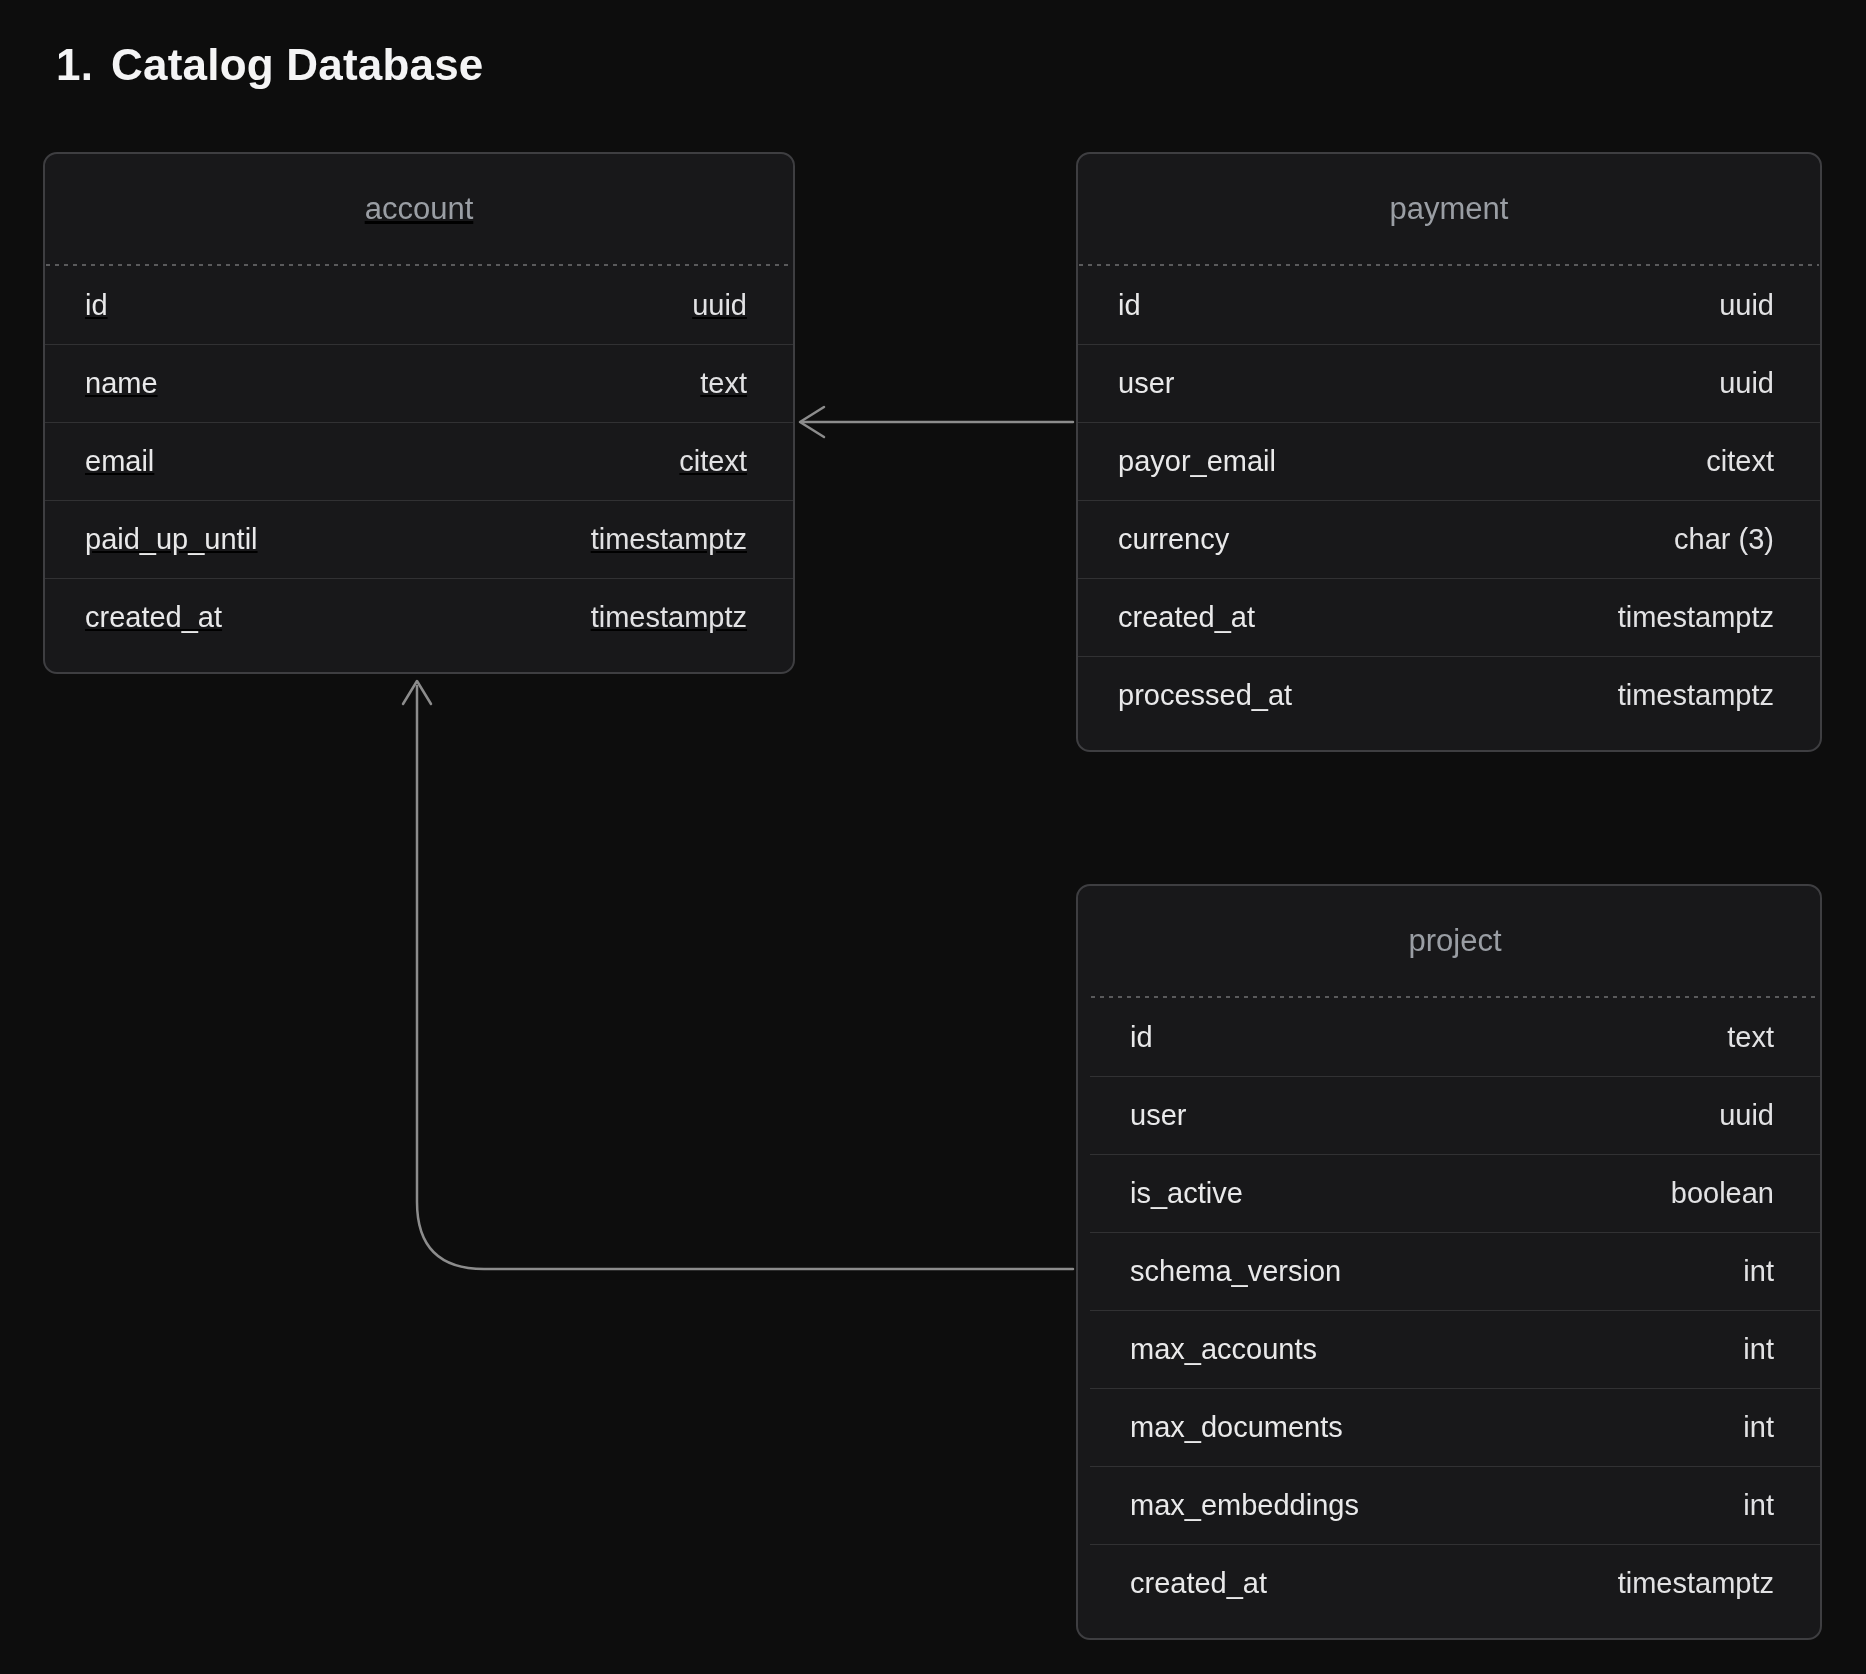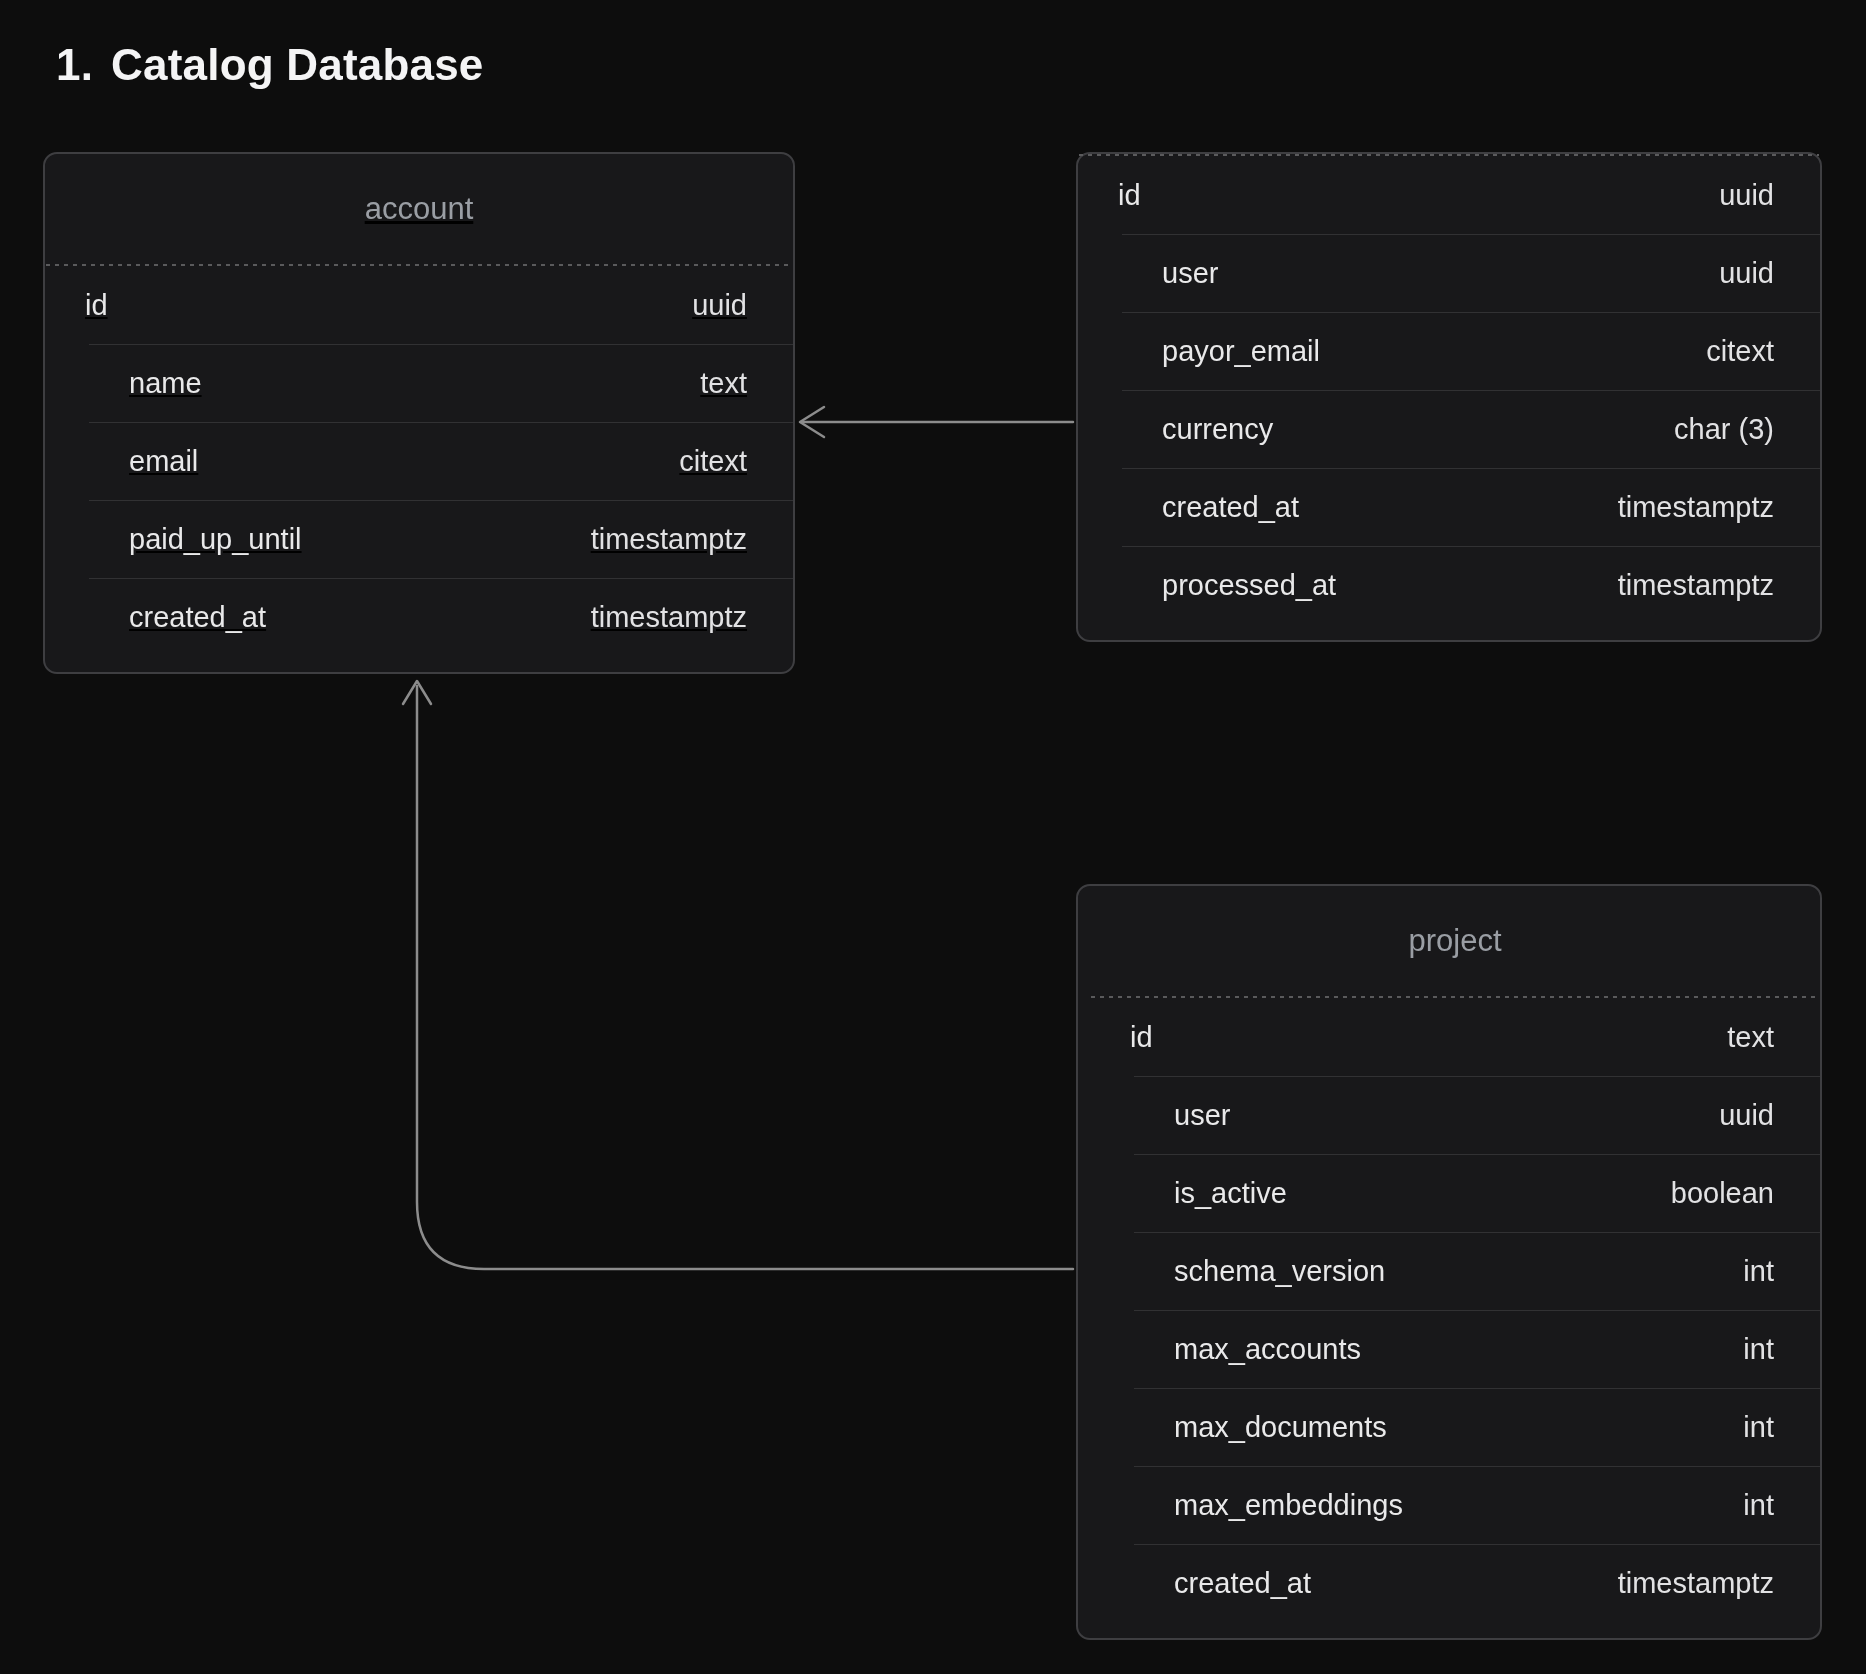--- a/index.html
+++ b/index.html
@@ -61,21 +61,21 @@
     background:repeating-linear-gradient(90deg,var(--dashed-divider) 0 4px,transparent 4px 9px);
   }
   .table-body{padding-bottom:16px;}
   .row{
     height:78px;
     box-sizing:border-box;
     display:flex;align-items:center;justify-content:space-between;
     padding:0 46px 0 40px;
     font-size:29px;
   }
-  .row + .row{border-top:1.5px solid var(--row-divider);margin-left:44px;}
+  .row + .row{border-top:1.5px solid var(--row-divider);}
   .col-name{color:var(--field-text);}
   .col-type{color:var(--type-text);text-align:center;}
 </style>
 </head>
 <body>
 
 <div class="canvas">
 
   <h1 class="page-title" style="margin:0;">
     <span>1.</span>
@@ -114,20 +114,21 @@
           <span class="col-type">timestamptz</span>
         </div>
         <div class="row">
           <span class="col-name">created_at</span>
           <span class="col-type">timestamptz</span>
         </div>
       </div>
   </div>
 
   <div class="db-table" id="table-payment">
+    <div class="table-header">payment</div>
     <div class="header-divider"></div>
     <div class="table-body">
         <div class="row">
           <span class="col-name">id</span>
           <span class="col-type">uuid</span>
         </div>
         <div class="row">
           <span class="col-name">user</span>
           <span class="col-type">uuid</span>
         </div>

